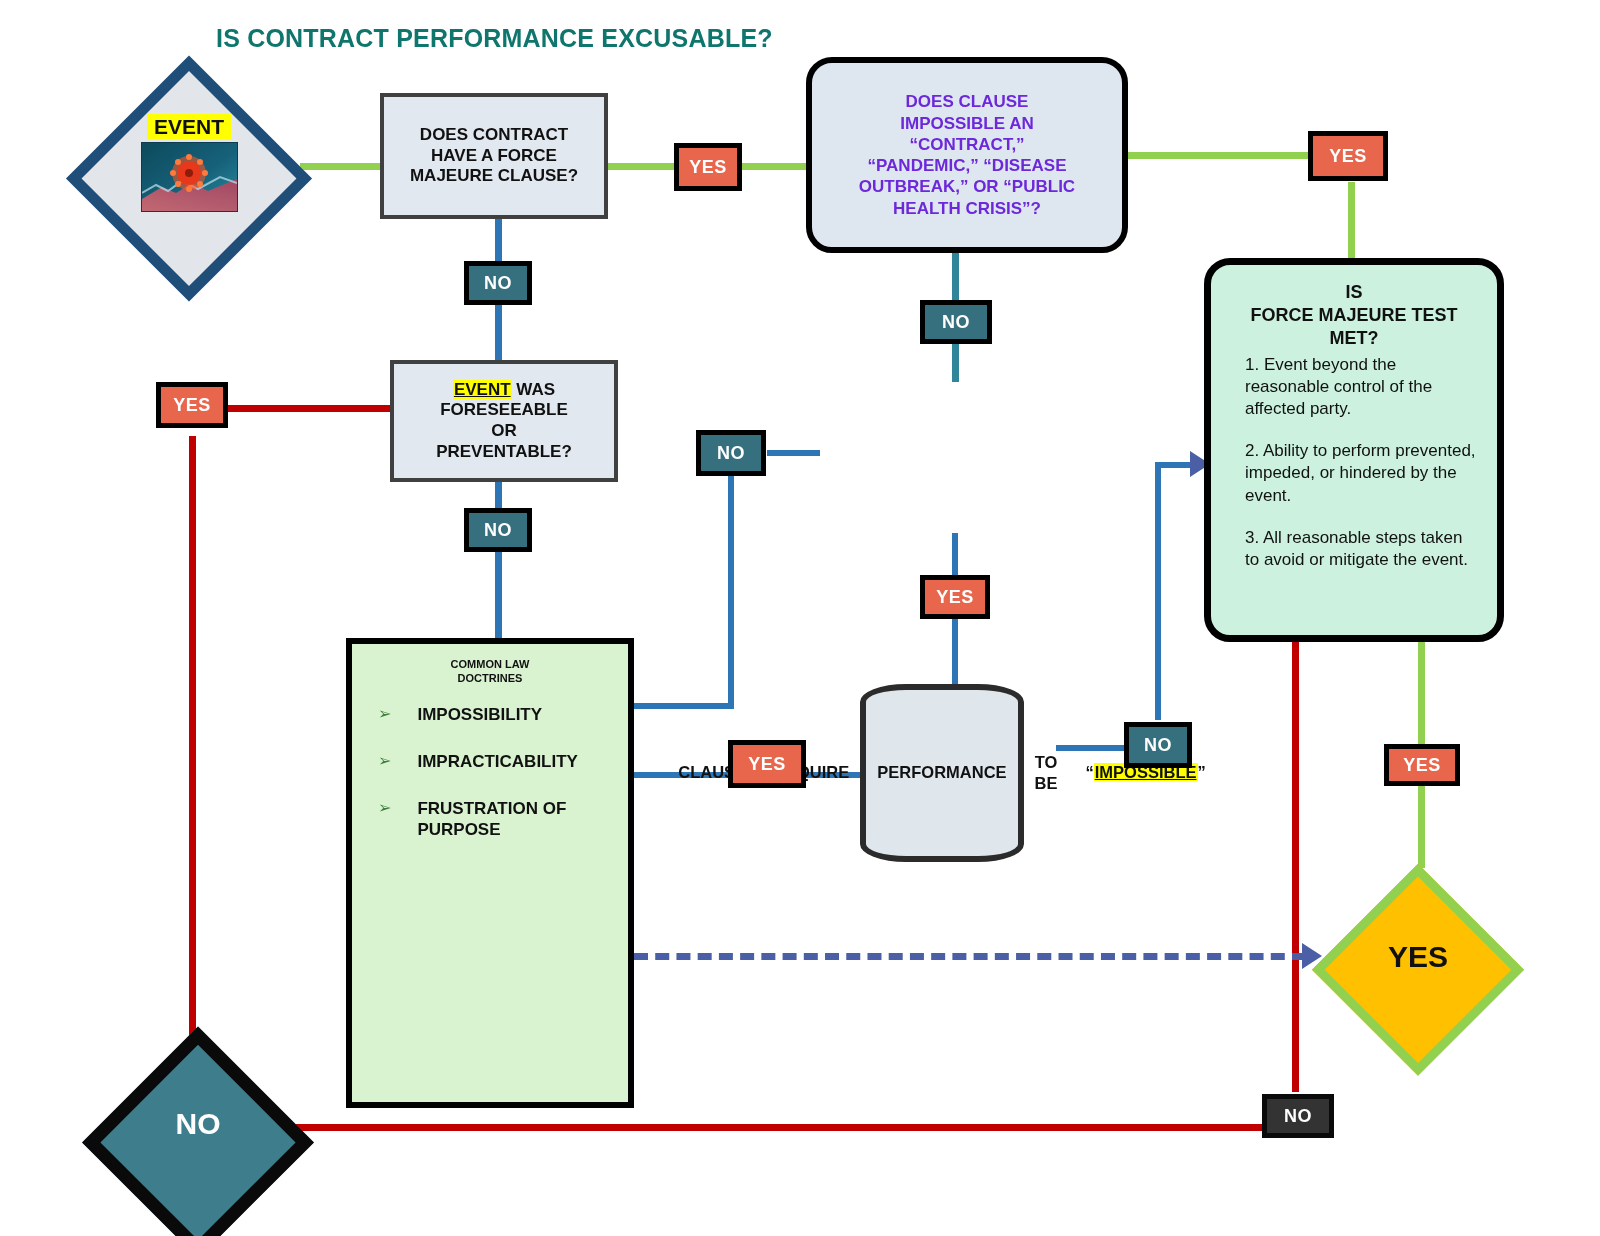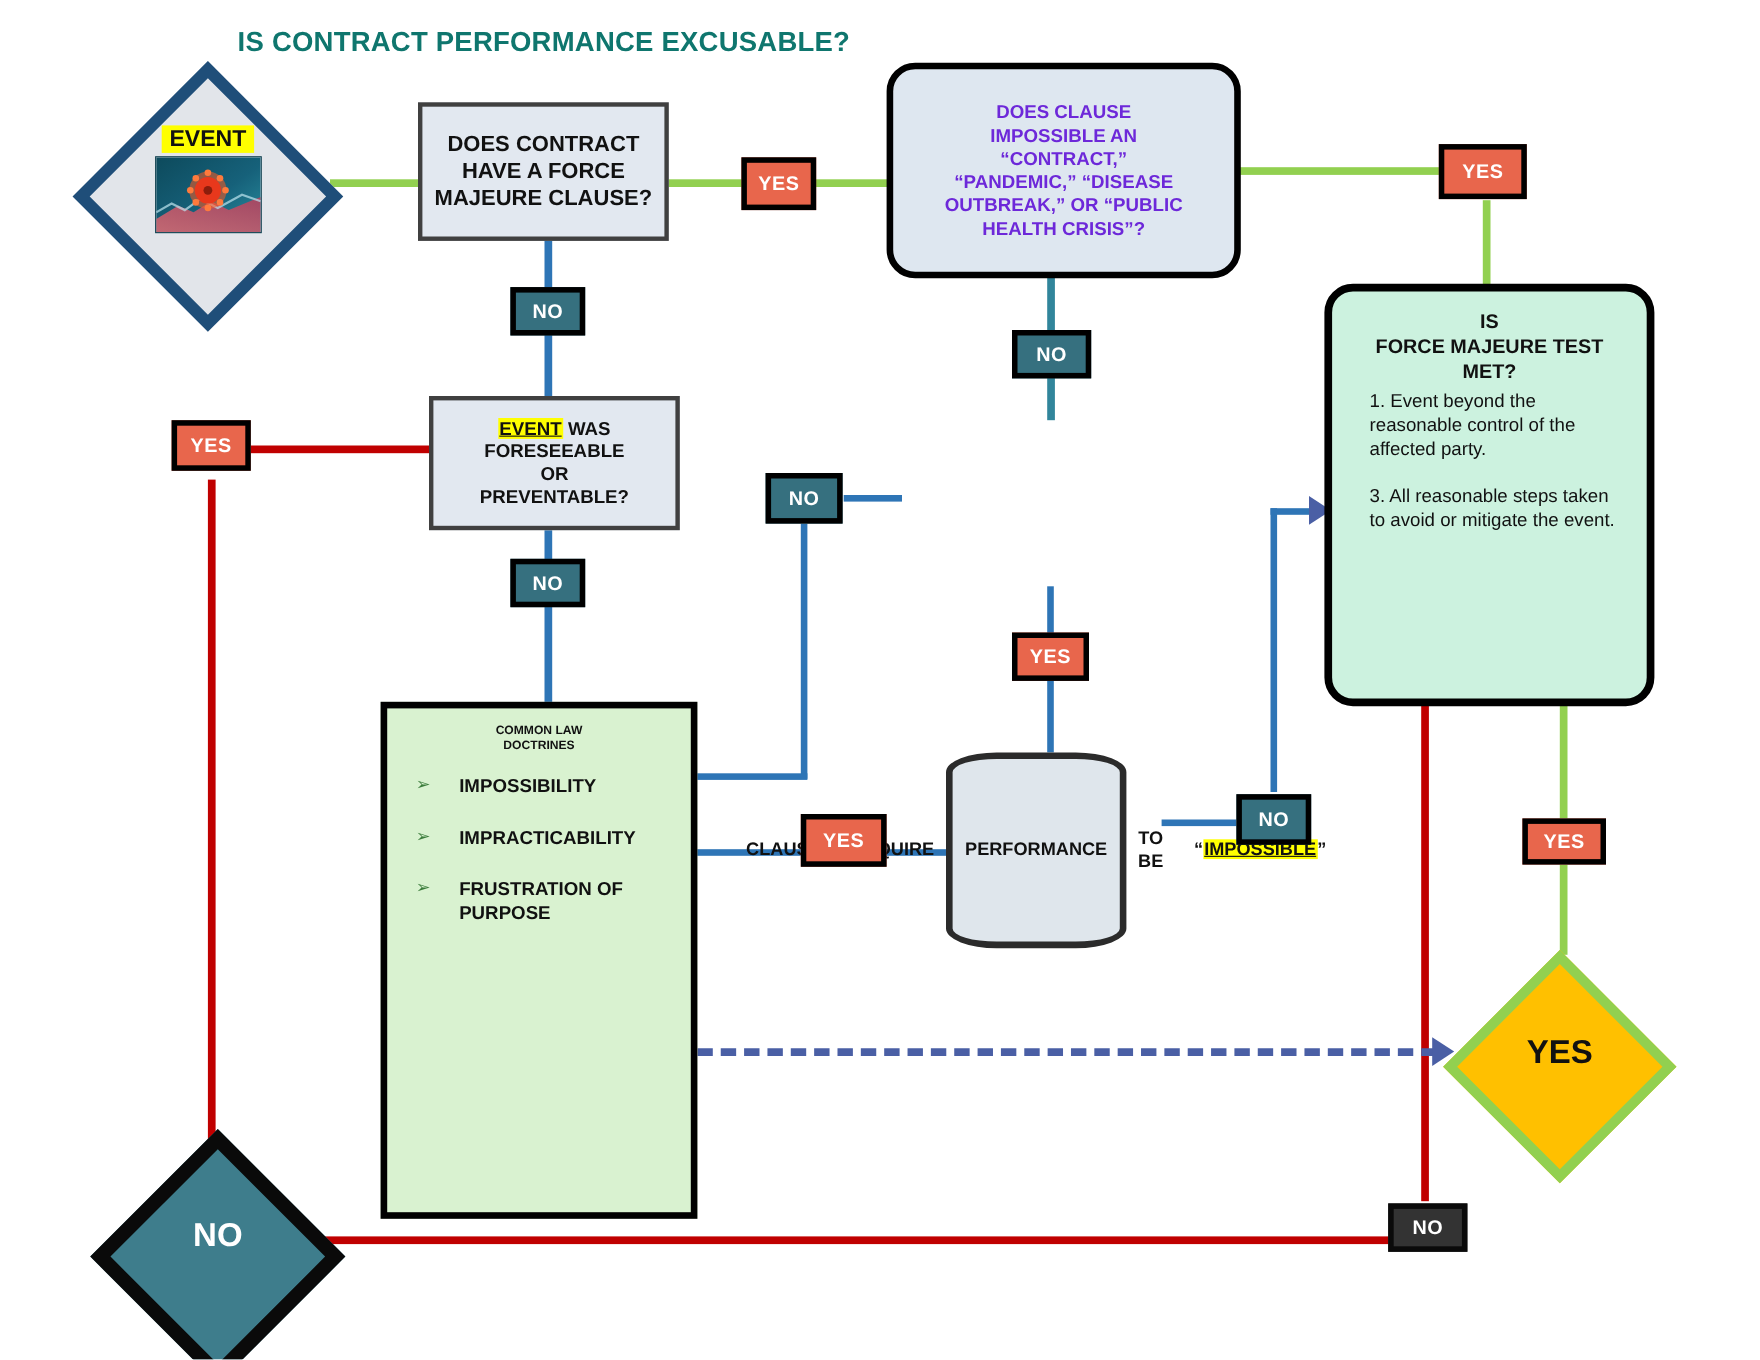--- a/index.html
+++ b/index.html
@@ -208,21 +208,21 @@
               <circle cx="-11" cy="11" r="3"></circle>
             <circle cx="-16" cy="0" r="3"></circle>
               <circle cx="-11" cy="-11" r="3"></circle>
           </g>
           <circle r="4" fill="#8c1d0c"></circle>
         </g>
       </svg>
     </div>
   </div>
 
-  <div class="rect abs" style="left:380px;top:93px;width:228px;height:126px;font-size:20px;flex-direction:column;">
+  <div class="rect abs" style="left:380px;top:93px;width:228px;height:126px;font-size:17px;flex-direction:column;">
     <div>DOES CONTRACT</div>
     <div>HAVE A FORCE</div>
     <div>MAJEURE CLAUSE?</div>
   </div>
 
   <div class="badge badge-yes abs" style="left:674px;top:143px;width:68px;height:48px;">YES</div>
 
   <div class="badge badge-no abs" style="left:464px;top:261px;width:68px;height:44px;">NO</div>
 
   <div class="round abs" style="left:806px;top:57px;width:322px;height:196px;font-size:17px;flex-direction:column;">
@@ -238,20 +238,21 @@
 
   <div class="badge badge-no abs" style="left:920px;top:300px;width:72px;height:44px;">NO</div>
 
   <div class="fmbox abs" style="left:1204px;top:258px;width:300px;height:384px;">
     <div class="fm-title">
       <div>IS</div>
       <div>FORCE MAJEURE TEST</div>
       <div>MET?</div>
     </div>
     <div class="fm-item">1. Event beyond the reasonable control of the affected party.</div>
+    <div class="fm-item">2. Ability to perform prevented, impeded, or hindered by the event.</div>
     <div class="fm-item">3. All reasonable steps taken to avoid or mitigate the event.</div>
   </div>
 
   <div class="badge badge-yes abs" style="left:156px;top:382px;width:72px;height:46px;">YES</div>
 
   <div class="rect abs" style="left:390px;top:360px;width:228px;height:122px;font-size:17px;flex-direction:column;">
     <div>
       <span class="hl">EVENT</span><span> WAS</span>
     </div>
     <div>FORESEEABLE</div>

